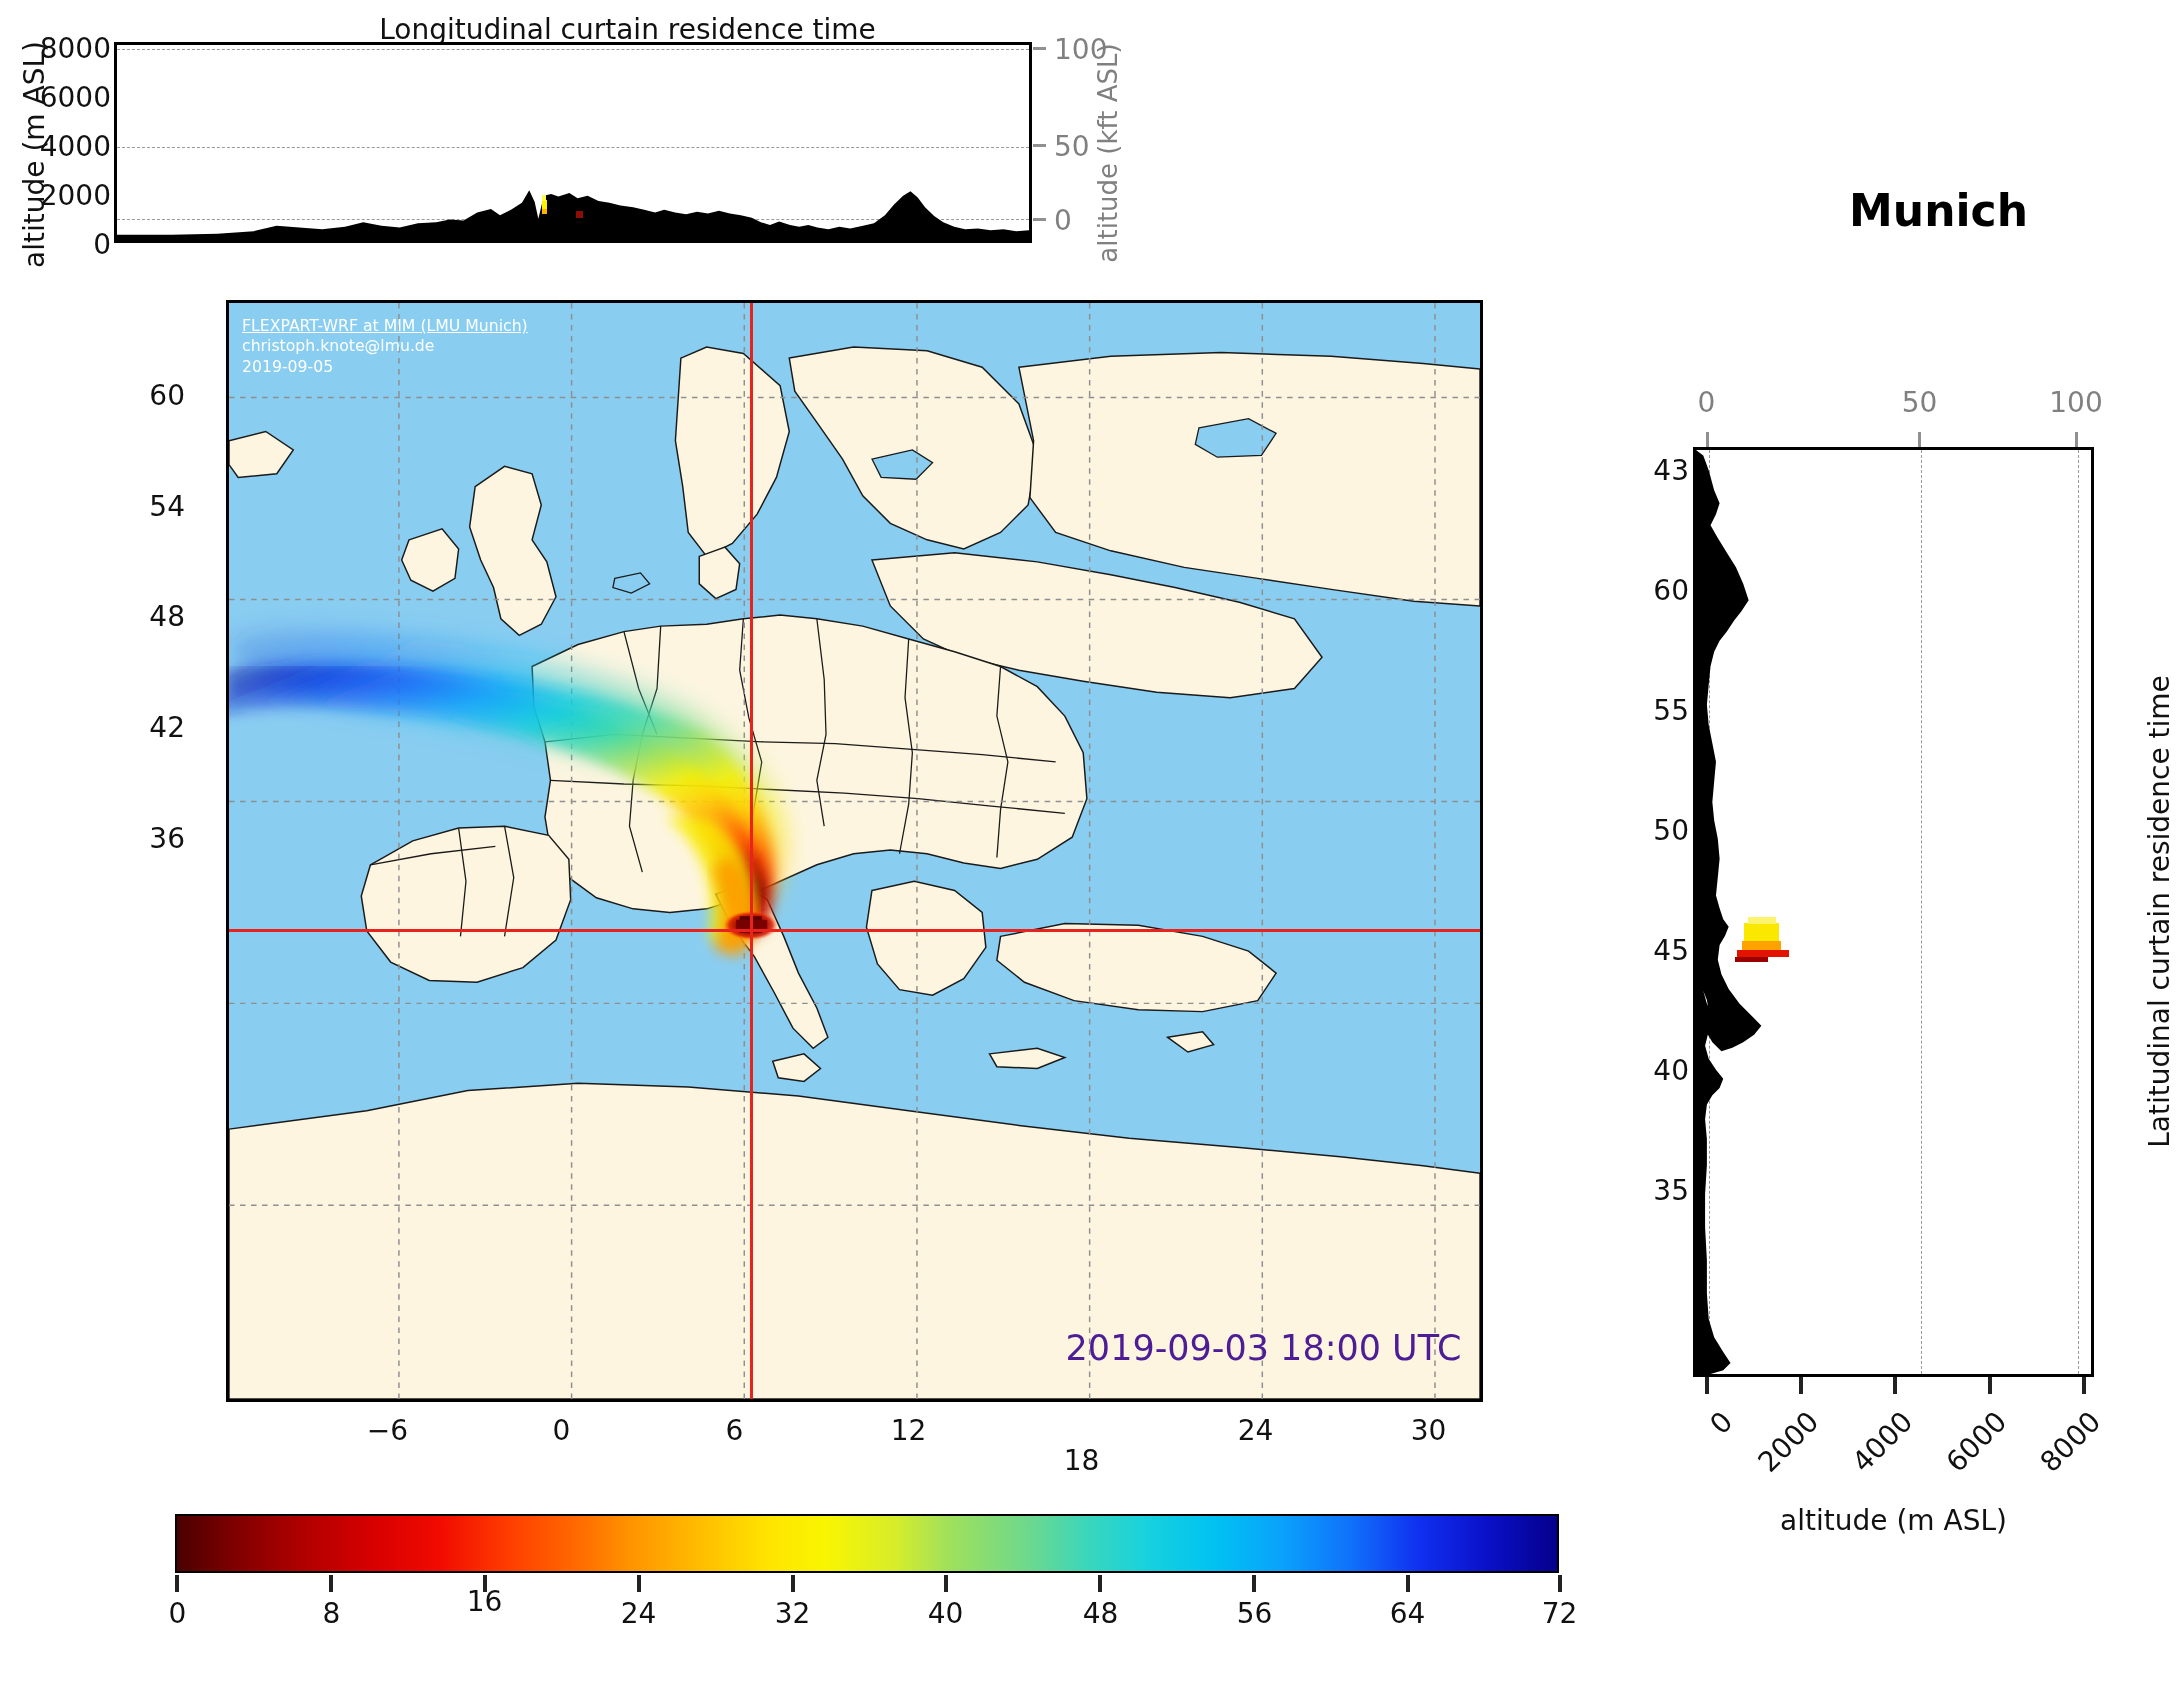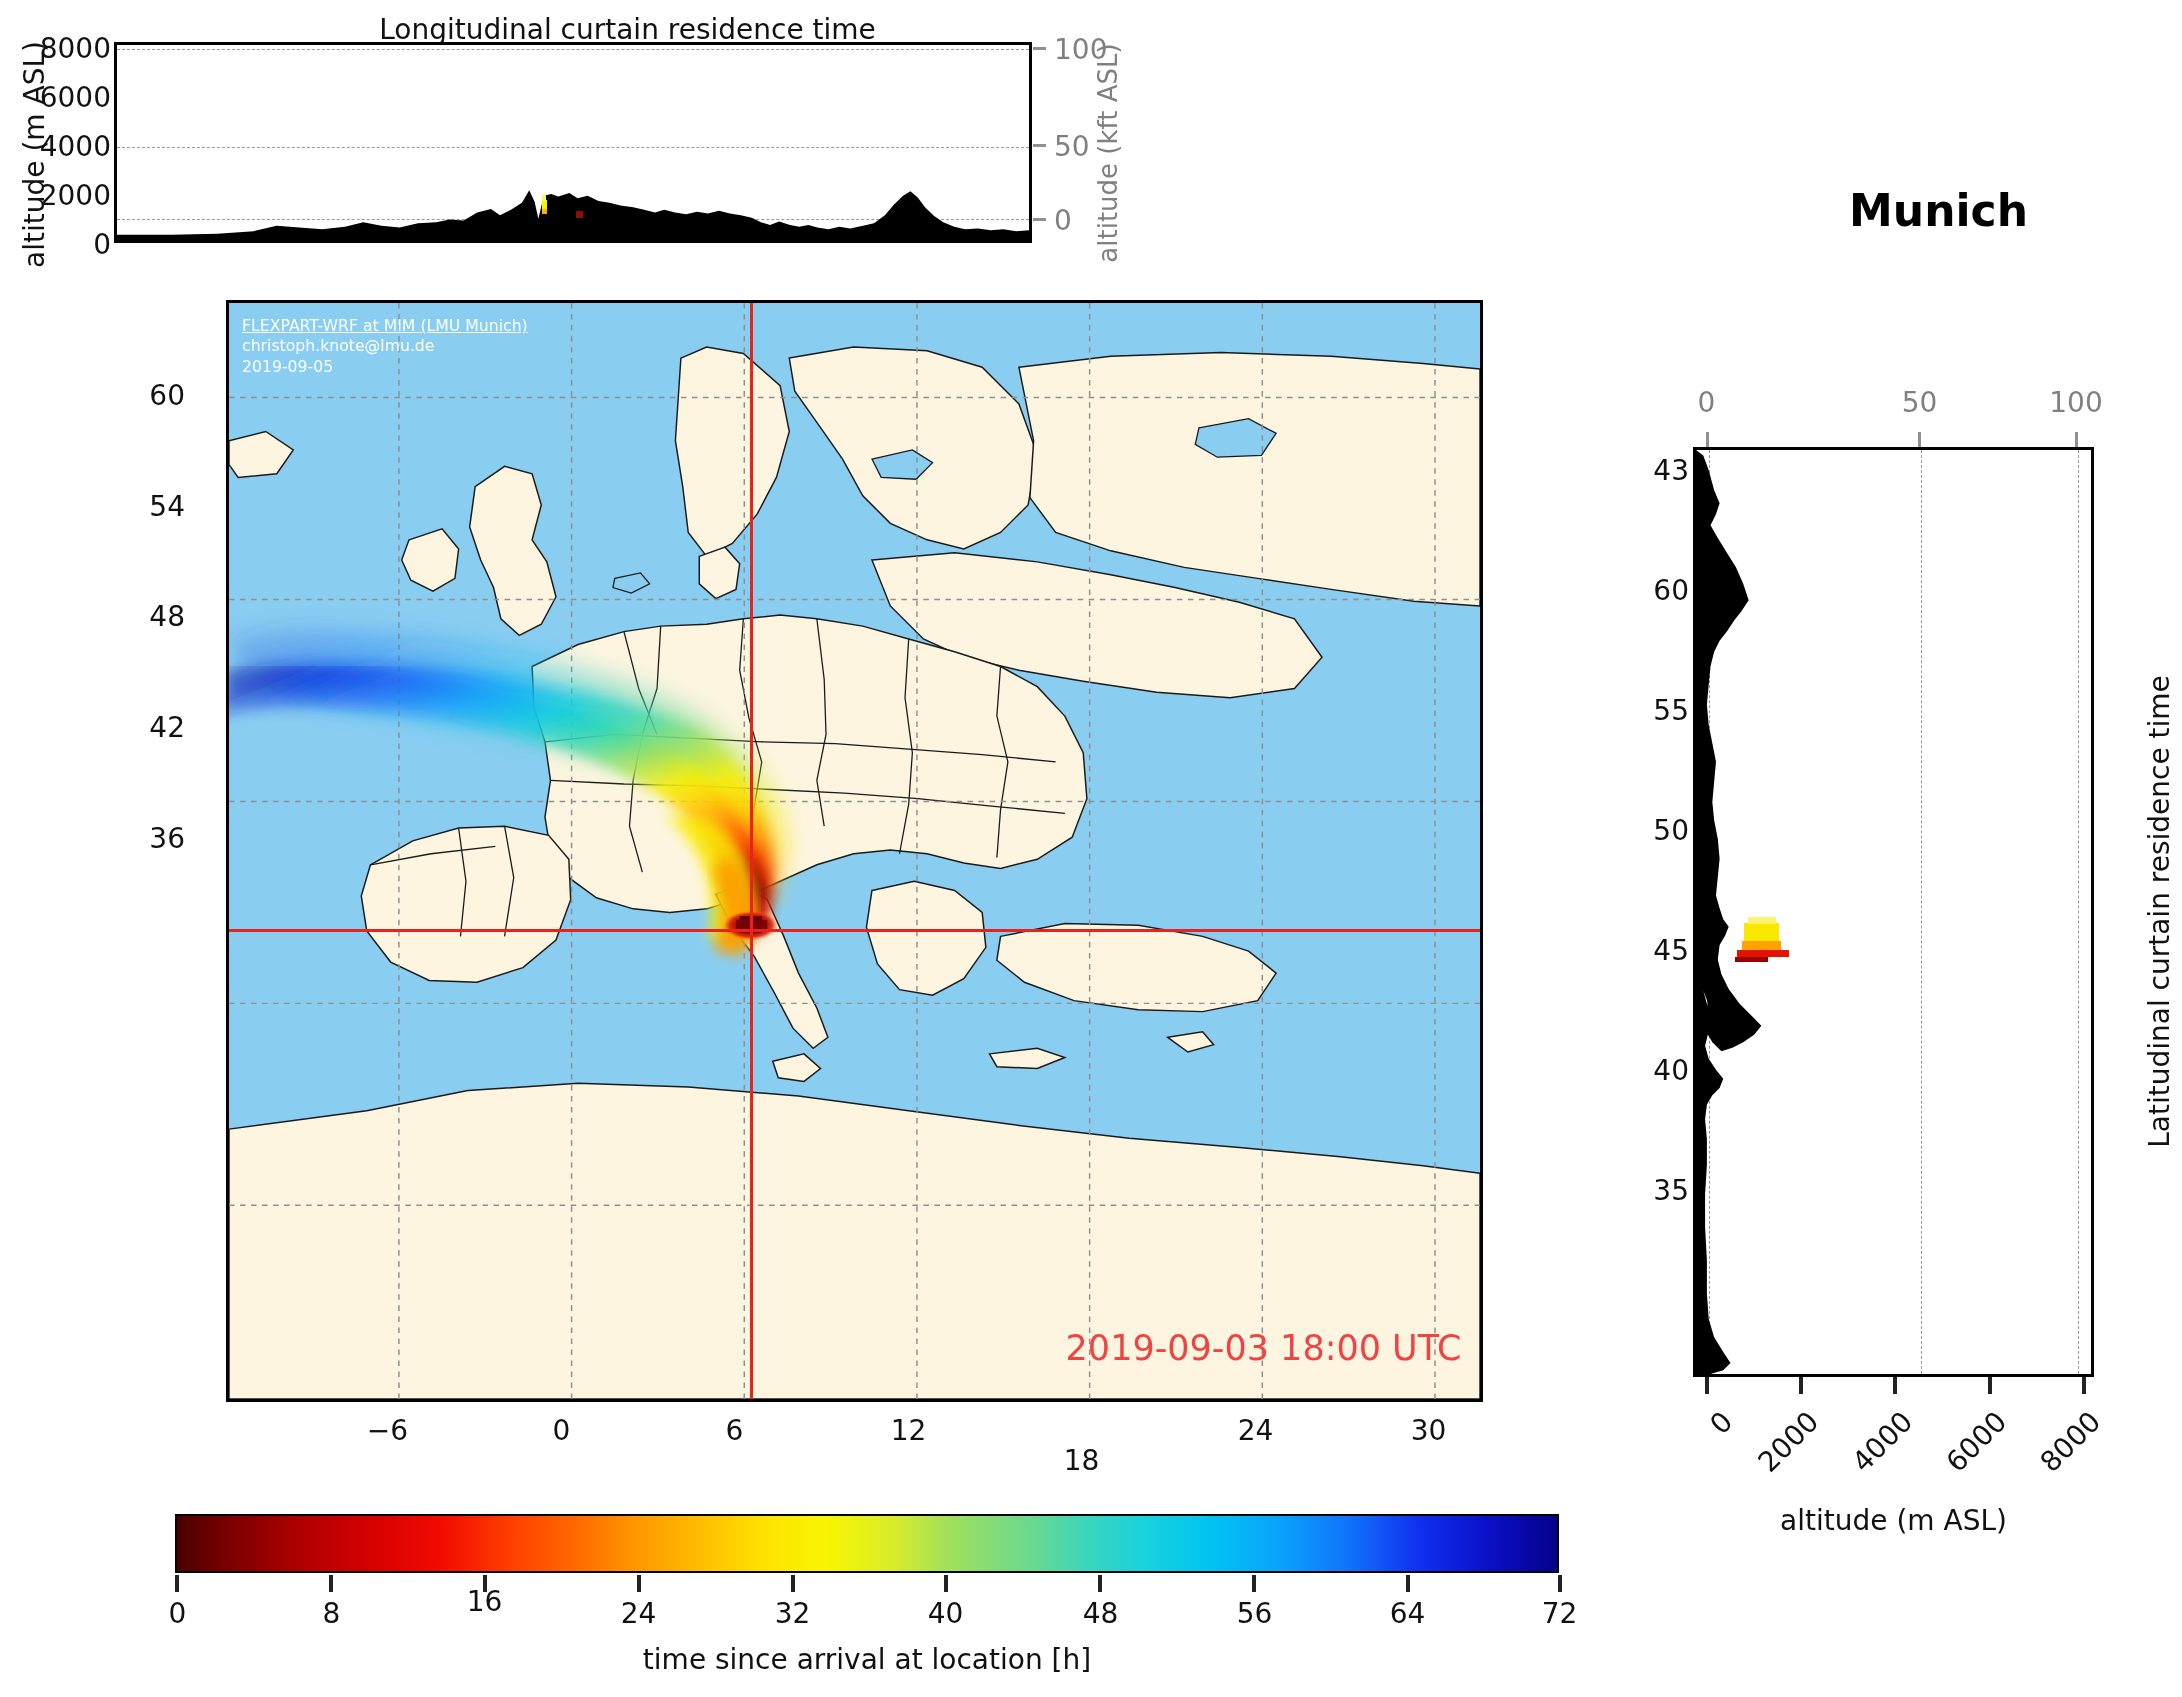--- a/index.html
+++ b/index.html
@@ -15,21 +15,21 @@
   .frame{border:3.7px solid #000;box-sizing:border-box;background:#fff;}
   .gridh{position:absolute;left:0;right:0;border-top:1.8px dashed #9a9a9a;height:0;}
   .gridv{position:absolute;top:0;bottom:0;border-left:1.8px dashed #9a9a9a;width:0;}
   .tkmark{position:absolute;background:#222;}
   .tkmark-g{position:absolute;background:#909090;}
   
   #mapbox{overflow:hidden;}
   .sea{position:absolute;inset:0;background:#89cdf1;}
   .land{position:absolute;fill:#fdf5e0;stroke:#1a1a1a;stroke-width:1.6;}
   .credit{font-size:15.7px;color:#ffffff;line-height:1.28;white-space:pre;}
-  .stamp{font-size:35px;color:#ef4444;font-family:"DejaVu Sans","Liberation Sans",sans-serif;}
+  .stamp{font-size:35px;color:#4c1d95;font-family:"DejaVu Sans","Liberation Sans",sans-serif;}
   .xhairv{position:absolute;top:0;bottom:0;width:2.8px;background:#e8221c;}
   .xhairh{position:absolute;left:0;right:0;height:2.8px;background:#e8221c;}
   
   #cbar{
     background:linear-gradient(to right,
       #4a0000 0%, #7d0000 4%, #b00000 9%, #d60000 14%, #f10a00 19%,
       #ff3d00 24%, #ff6a00 29%, #ff9500 33%, #ffbe00 38%, #ffe500 43%,
       #f9f500 47%, #d7ed2a 52%, #9fe05c 56%, #6ad890 62%, #3ad6bc 66%,
       #19d2dc 70%, #00c3f2 75%, #0aa2fb 80%, #1072fb 85%, #1030f0 90%,
       #0a10c8 95%, #05008c 100%);
@@ -376,15 +376,14 @@
   <div class="abs tick" style="left:302px;top:120px;width:59px;text-align:center;">8</div>
   <div class="abs tick" style="left:455px;top:108px;width:59px;text-align:center;">16</div>
   <div class="abs tick" style="left:609px;top:120px;width:59px;text-align:center;">24</div>
   <div class="abs tick" style="left:763px;top:120px;width:59px;text-align:center;">32</div>
   <div class="abs tick" style="left:916px;top:120px;width:59px;text-align:center;">40</div>
   <div class="abs tick" style="left:1071px;top:120px;width:59px;text-align:center;">48</div>
   <div class="abs tick" style="left:1225px;top:120px;width:59px;text-align:center;">56</div>
   <div class="abs tick" style="left:1378px;top:120px;width:59px;text-align:center;">64</div>
   <div class="abs tick" style="left:1530px;top:120px;width:59px;text-align:center;">72</div>
 
-  <div class="abs axlbl" style="left:175px;top:166px;width:1384px;text-align:center;">time since arrival at location [h]</div>
 </div>
 
 
 </body></html>

